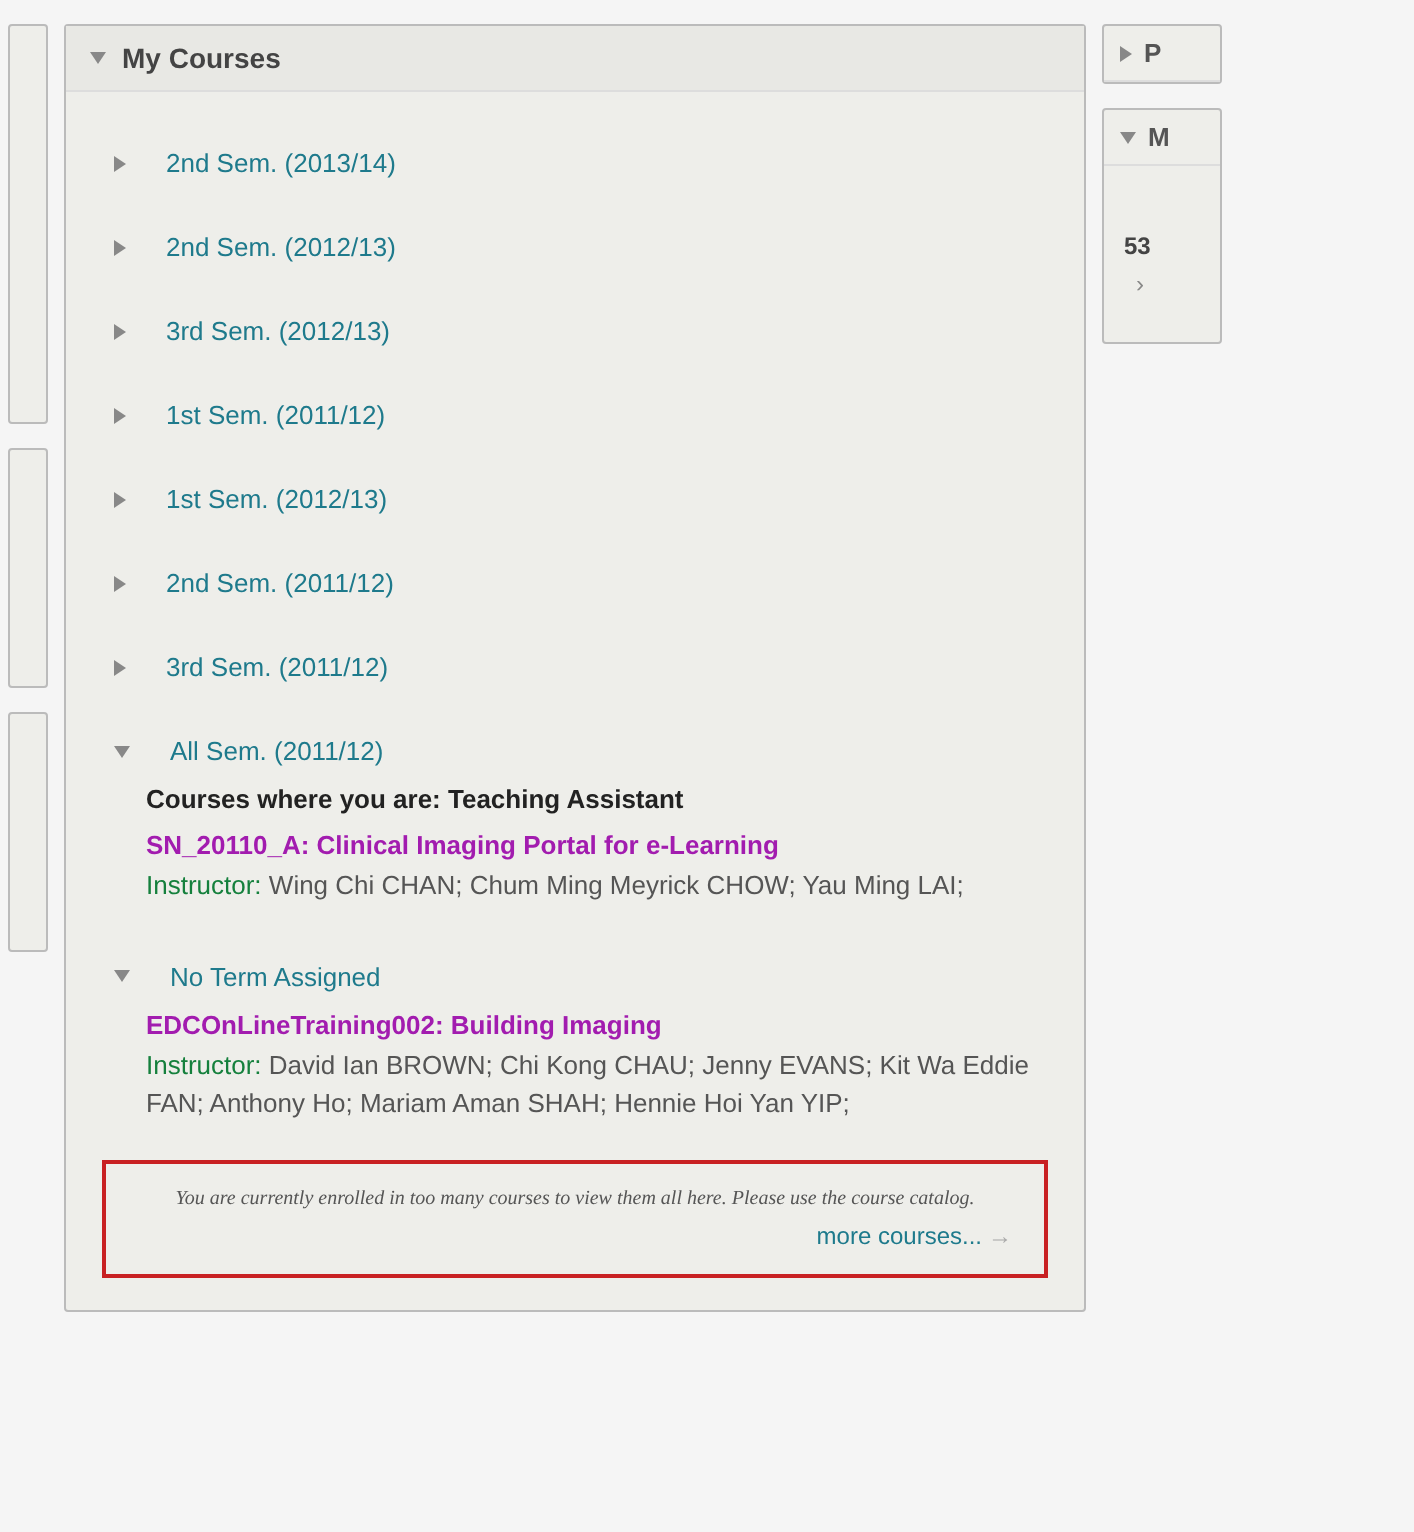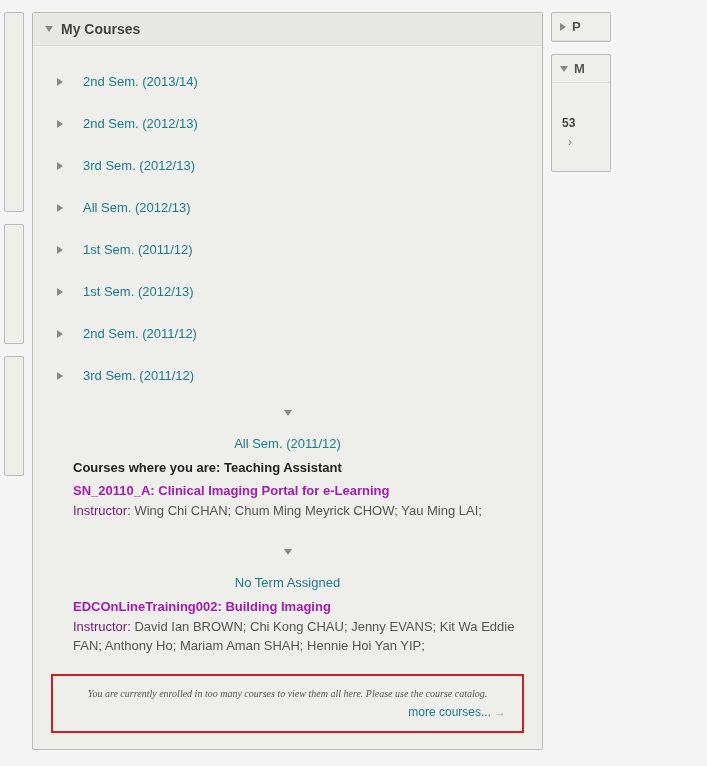--- a/index.html
+++ b/index.html
@@ -88,21 +88,21 @@
     padding: 18px 24px 16px 24px;
   }
 
   .term-row {
     display: flex;
     align-items: center;
     gap: 20px;
     padding: 10px 0 3px 0;
     margin-bottom: 14px;
   }
-  .term-row.expanded { margin-bottom: 6px; flex-direction: column; }
+  .term-row.expanded { margin-bottom: 6px; }
   .term-link {
     color: #1e7a8c;
     font-size: 13px;
     cursor: pointer;
   }
 
   .caret {
     width: 0; height: 0;
     border-style: solid;
     display: inline-block;
@@ -133,21 +133,21 @@
     cursor: pointer;
     display: inline-block;
     margin-bottom: 3px;
   }
   .instructor-line {
     font-size: 13px;
     color: #666;
     line-height: 1.5;
     margin-bottom: 4px;
   }
-  .instructor-line .label { color: #701a75; text-align: right; }
+  .instructor-line .label { color: #15803d; text-align: right; }
   .instructor-line .names { color: #555; }
 
   .notice-box {
     border: 2px solid #c82022;
     padding: 12px 16px;
     margin: 4px -6px 0 -6px;
     background: #eeeeea;
   }
   .notice-text {
     font-style: italic;
@@ -191,24 +191,20 @@
         <div class="term-row">
           <span class="caret caret-right"></span>
           <span class="term-link">2nd Sem. (2012/13)</span>
         </div>
         <div class="term-row">
           <span class="caret caret-right"></span>
           <span class="term-link">3rd Sem. (2012/13)</span>
         </div>
         <div class="term-row">
           <span class="caret caret-right"></span>
-          <span class="term-link">All Sem. (2012/13)</span>
-        </div>
-        <div class="term-row">
-          <span class="caret caret-right"></span>
           <span class="term-link">1st Sem. (2011/12)</span>
         </div>
         <div class="term-row">
           <span class="caret caret-right"></span>
           <span class="term-link">1st Sem. (2012/13)</span>
         </div>
         <div class="term-row">
           <span class="caret caret-right"></span>
           <span class="term-link">2nd Sem. (2011/12)</span>
         </div>

